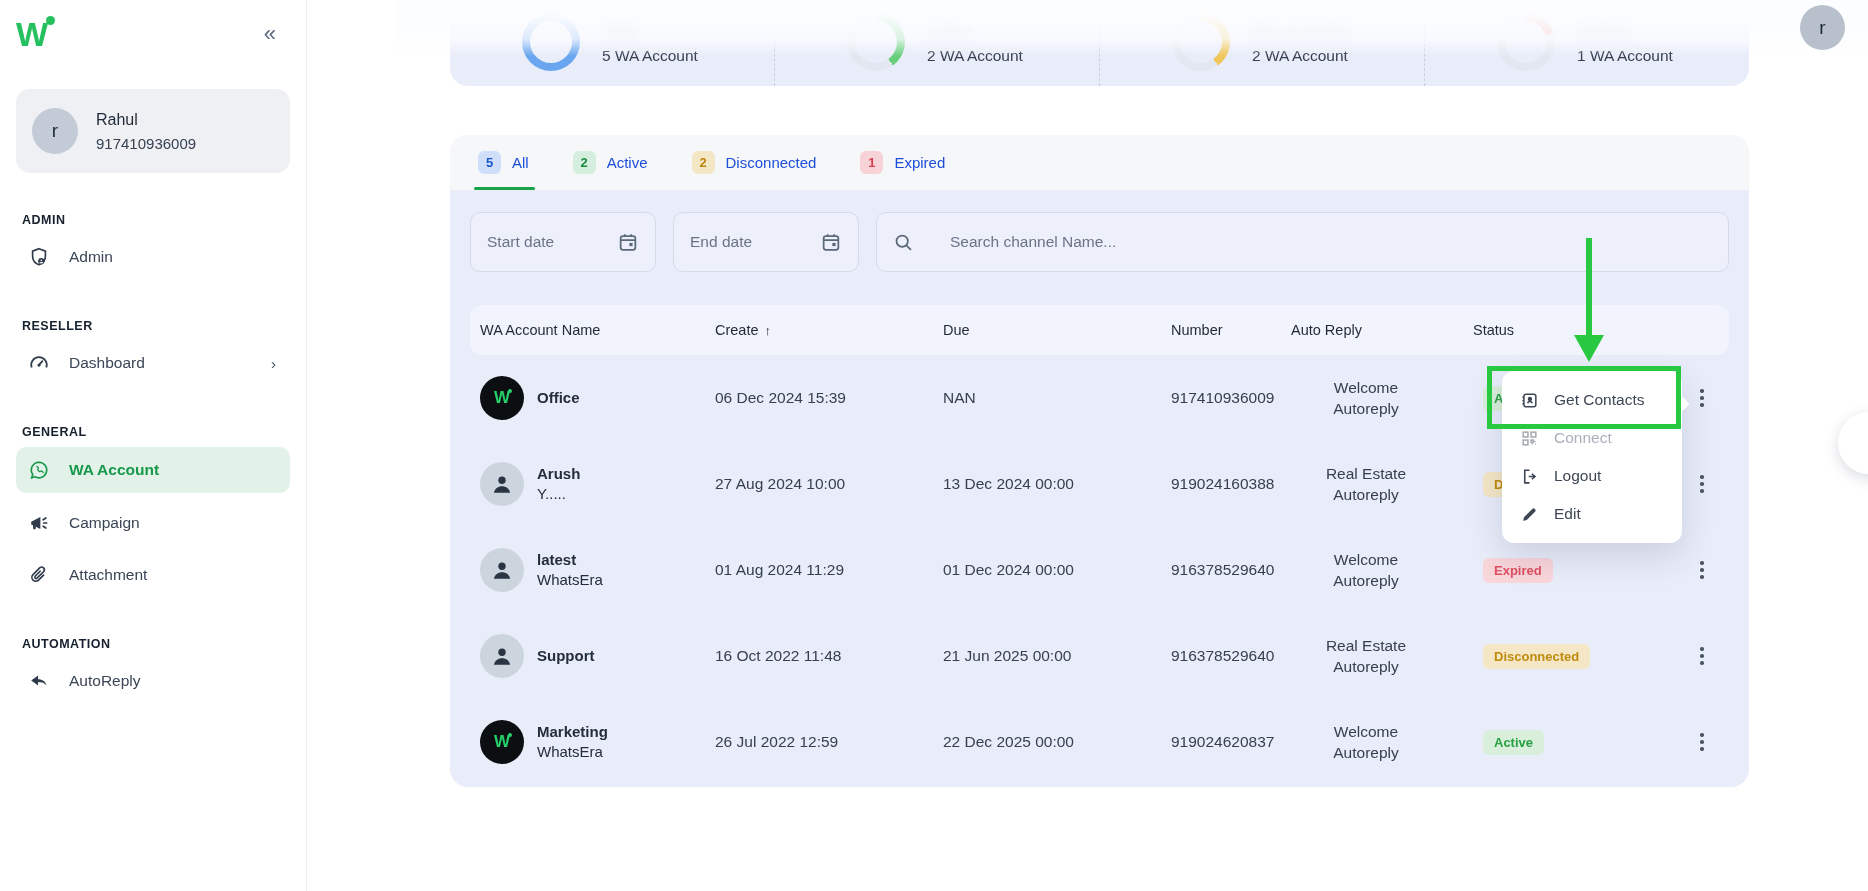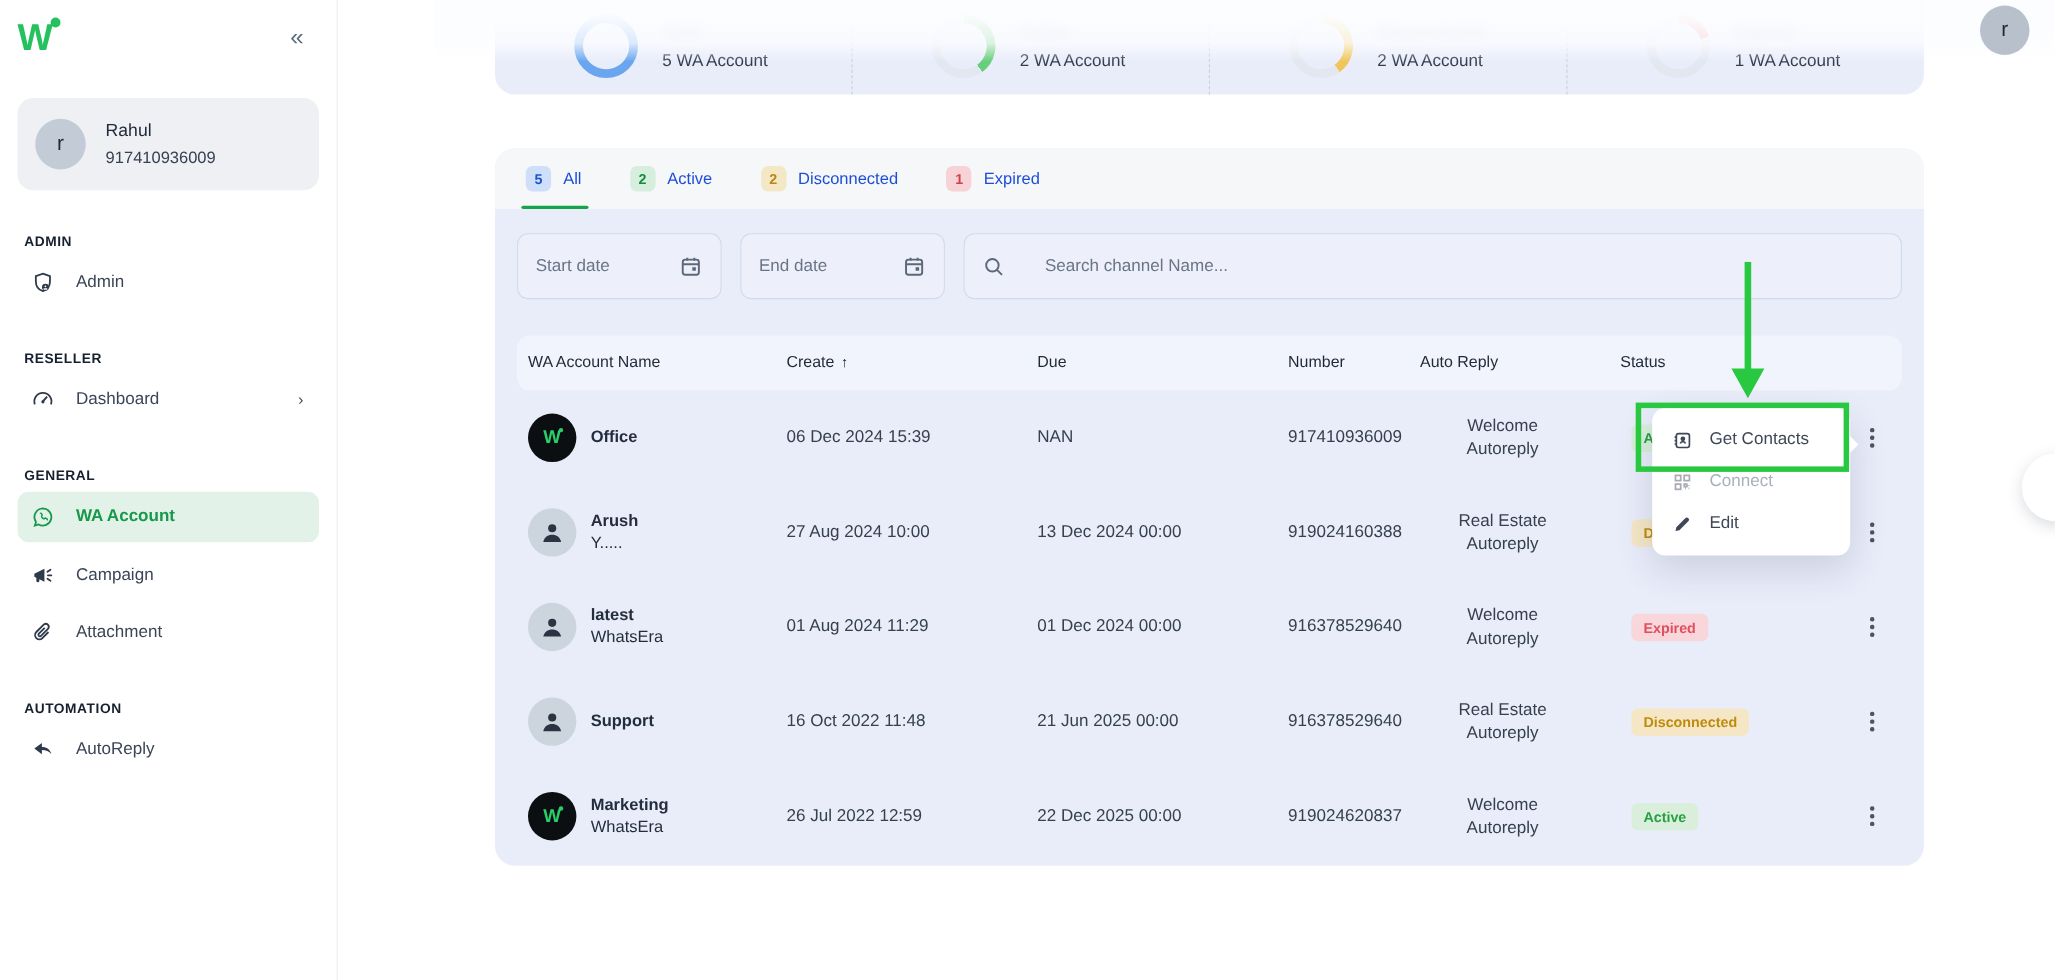--- a/index.html
+++ b/index.html
@@ -466,20 +466,29 @@
           <rect x="4" y="4" width="6" height="6"></rect>
           <rect x="14" y="4" width="6" height="6"></rect>
           <rect x="4" y="14" width="6" height="6"></rect>
           <path d="M14 14h3v3h-3zM19 15v1M15 19h1M19 19h1"></path>
         </svg>
     </span>
     <span>Connect</span>
   </div>
   <div class="menu-item">
     <span class="icn">
+      <svg viewBox="0 0 24 24" fill="none" stroke="#3d4756" stroke-width="2">
+          <path d="M12 4H6v16h6"></path>
+          <path d="M15 8.5l4 3.5-4 3.5M19 12h-8"></path>
+        </svg>
+    </span>
+    <span>Logout</span>
+  </div>
+  <div class="menu-item">
+    <span class="icn">
       <svg viewBox="0 0 24 24" fill="#3d4756">
           <path d="M4 20l1-4.5L15.5 5a2.1 2.1 0 0 1 3 0l.5.5a2.1 2.1 0 0 1 0 3L8.5 19 4 20z"></path>
         </svg>
     </span>
     <span>Edit</span>
   </div>
 </div>
 
 <div class="anno-rect"></div>
 <svg class="anno-arrow" width="46" height="128" viewBox="0 0 46 128">

